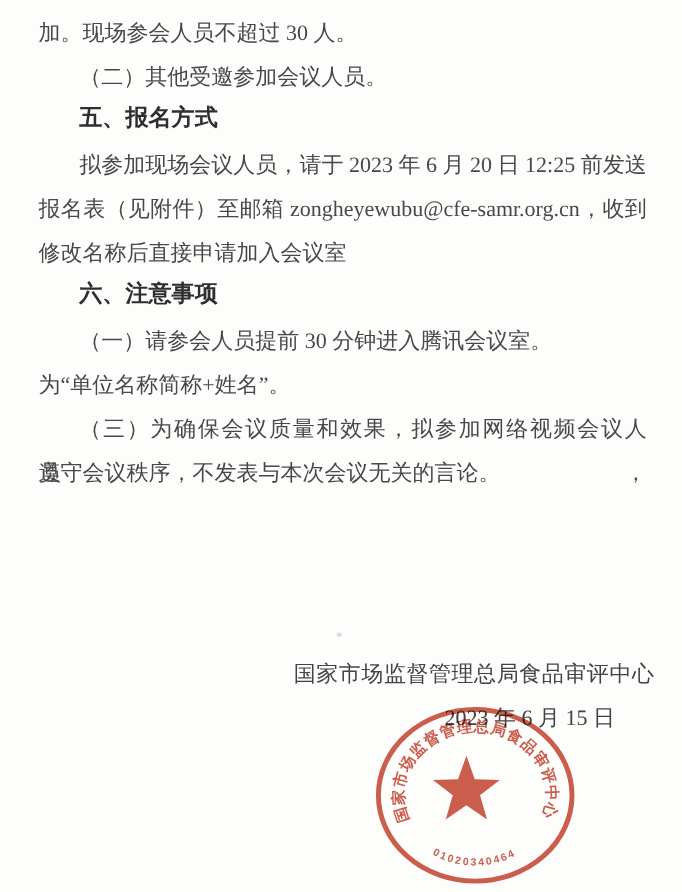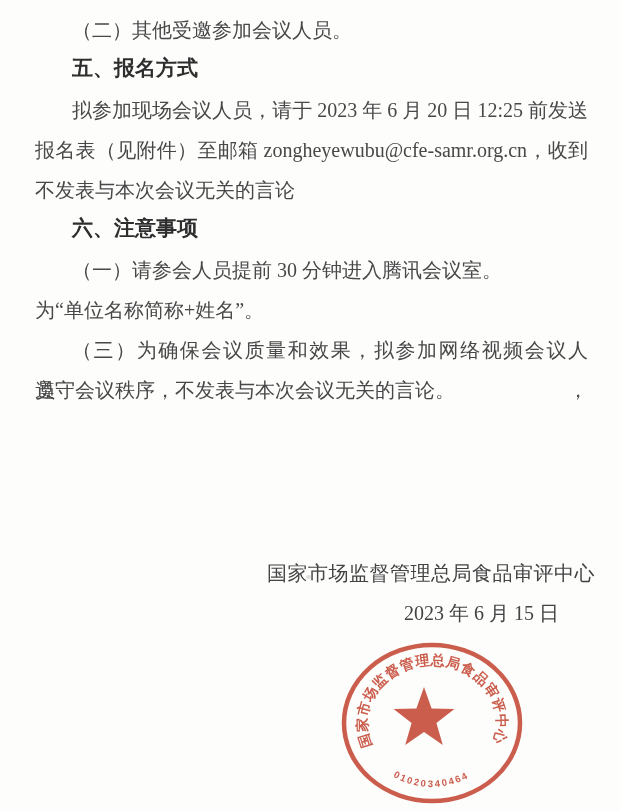--- a/index.html
+++ b/index.html
@@ -75,25 +75,26 @@
     border-radius: 50%;
     background: #dedede;
   }
 </style>
 </head>
 <body>
 
 <div class="page">
 
   <div class="body-text">
+    <div class="line">加。现场参会人员不超过 30 人。</div>
     <div class="line indent">（二）其他受邀参加会议人员。</div>
     <div class="line indent heading">五、报名方式</div>
     <div class="line indent fill">拟参加现场会议人员，请于 2023 年 6 月 20 日 12:25 前发送</div>
     <div class="line fill">报名表（见附件）至邮箱 zongheyewubu@cfe-samr.org.cn，收到</div>
-    <div class="line">不发表与本次会议无关的言论</div>
+    <div class="line">修改名称后直接申请加入会议室</div>
     <div class="line indent heading">六、注意事项</div>
     <div class="line indent">（一）请参会人员提前 30 分钟进入腾讯会议室。</div>
     <div class="line">为“单位名称简称+姓名”。</div>
     <div class="line indent fill">（三）为确保会议质量和效果，拟参加网络视频会议人员，</div>
     <div class="line">遵守会议秩序，不发表与本次会议无关的言论。</div>
   </div>
 
   <div class="smudge"></div>
 
   <div class="signature">

